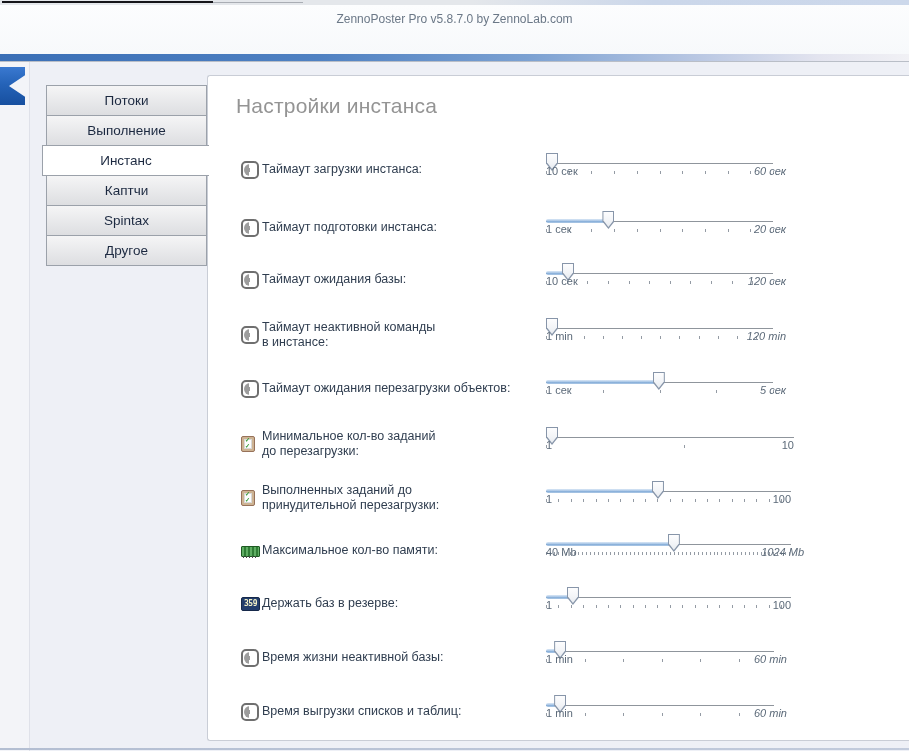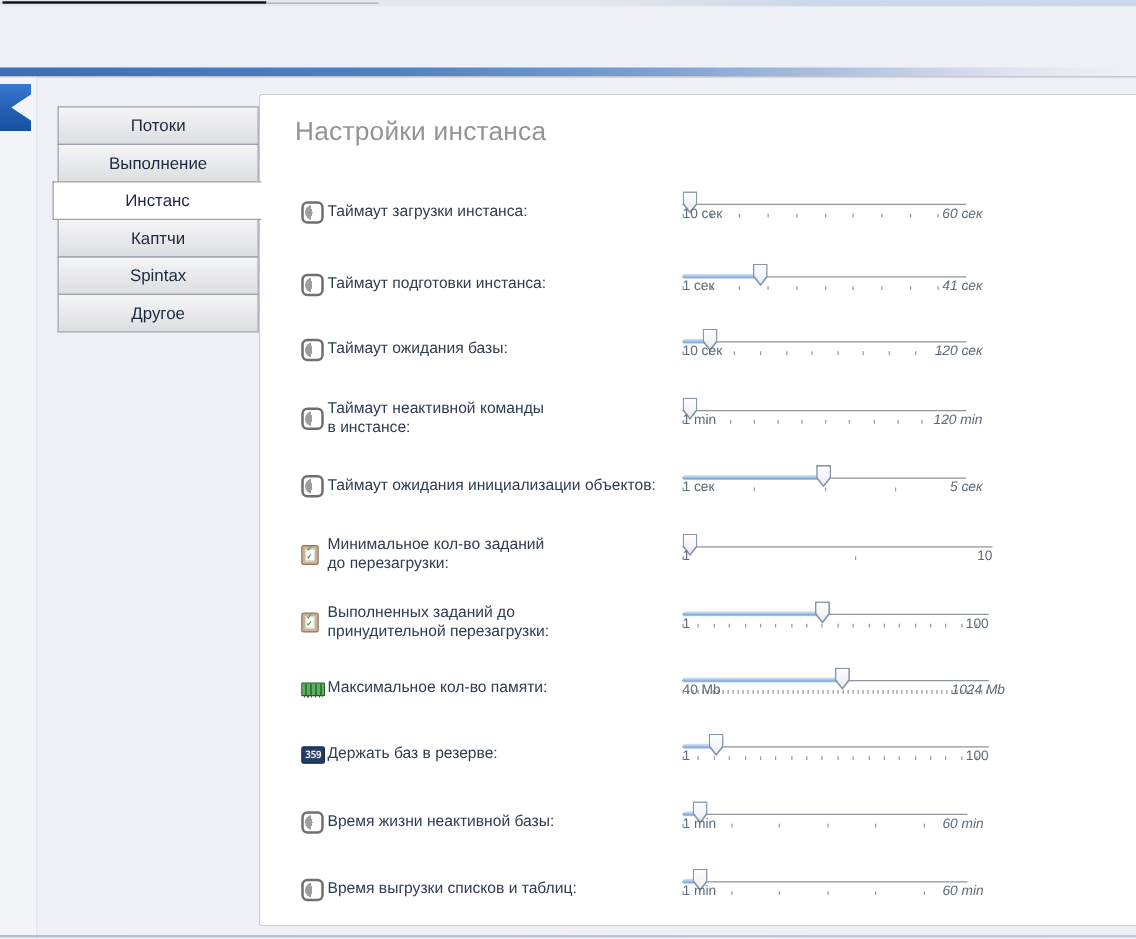--- a/index.html
+++ b/index.html
@@ -119,20 +119,23 @@
   .bottom-edge{
     position:absolute;left:0;right:0;bottom:1px;height:2px;
     background:linear-gradient(to right,#b3bed2,#c2cbdc);
   }
 </style>
 </head>
 <body>
 
 <div class="screen">
   <div class="win-top-strip"></div>
+  <div class="title-bar">
+    <span>ZennoPoster Pro v5.8.7.0 by ZennoLab.com</span>
+  </div>
   <div class="blue-bar"></div>
   <div class="left-strip"></div>
   <div class="collapse-chevron"></div>
 
   <div>
       <div class="tab" style="top: 85px;">Потоки</div>
       <div class="tab" style="top: 115px;">Выполнение</div>
       <div class="tab active" style="top: 145px;">Инстанс</div>
       <div class="tab" style="top: 175px;">Каптчи</div>
       <div class="tab" style="top: 205px;">Spintax</div>
@@ -181,21 +184,21 @@
             <i style="left: 50%;"></i>
             <i style="left: 60%;"></i>
             <i style="left: 70%;"></i>
             <i style="left: 80%;"></i>
             <i style="left: 90%;"></i>
             <i style="left: 100%;"></i>
           </div>
           <div class="thumb" style="left: 56.425px;"></div>
           <div class="minmax">
             <span>1 сек</span>
-            <span class="shift">41 сек</span>
+            <span class="shift">20 сек</span>
           </div>
         </div>
       </div>
       <div class="row" style="top: 197px;">
         <span class="icon icon-clock"></span>
         <span class="row-label">Таймаут ожидания базы:</span>
         <div class="slider" style="width: 227px;">
           <div class="track"></div>
           <div class="fill" style="width: 9.7%;"></div>
           <div class="ticks">
@@ -241,21 +244,21 @@
           </div>
           <div class="thumb" style="left: 0px;"></div>
           <div class="minmax">
             <span>1 min</span>
             <span class="shift">120 min</span>
           </div>
         </div>
       </div>
       <div class="row" style="top: 306px;">
         <span class="icon icon-clock"></span>
-        <span class="row-label">Таймаут ожидания инициализации объектов:</span>
+        <span class="row-label">Таймаут ожидания перезагрузки объектов:</span>
         <div class="slider" style="width: 227px;">
           <div class="track"></div>
           <div class="fill" style="width: 49.7%;"></div>
           <div class="ticks">
             <i style="left: 0%;"></i>
             <i style="left: 25%;"></i>
             <i style="left: 50%;"></i>
             <i style="left: 75%;"></i>
             <i style="left: 100%;"></i>
           </div>

